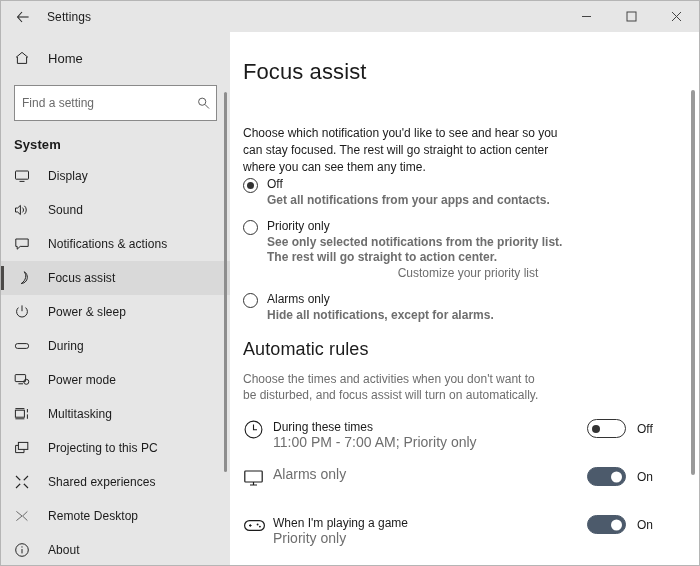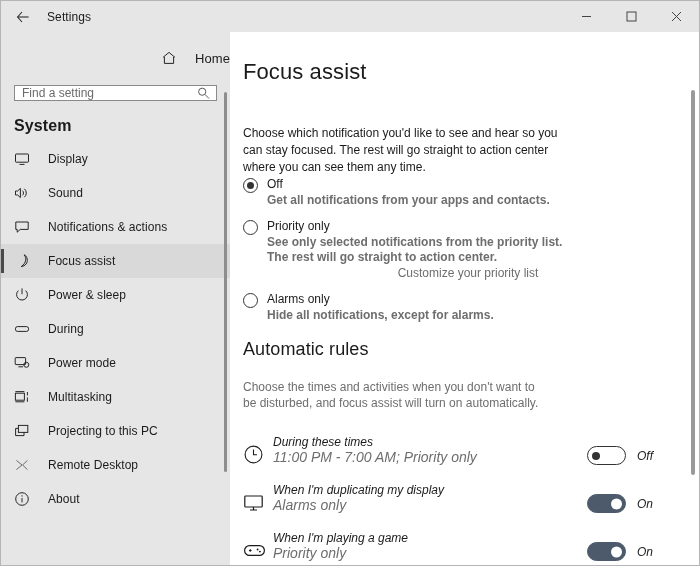--- a/index.html
+++ b/index.html
@@ -113,26 +113,26 @@
   }
   .nav-ico svg { display: block; }
   .nav-label {
     font-size: 12px;
     color: #1b1b1b;
     margin-left: 9px;
     letter-spacing: .05px;
     white-space: nowrap;
   }
   .nav-row.home .nav-label { font-size: 13px; }
-  .nav-row.home { height: 38px; margin-bottom: 2px; justify-content: flex-end; }
+  .nav-row.home { height: 38px; margin-bottom: 2px; }
 
   .search-wrap { padding: 6px 13px 10px 13px; }
   .search-box {
     position: relative;
-    height: 16px;
+    height: 36px;
     background: #ffffff;
     border: 1px solid #8a8a8a;
     display: flex;
     align-items: flex-start;
   }
   .search-box input {
     flex: 1;
     border: 0;
     outline: none;
     background: transparent;
@@ -147,21 +147,21 @@
     position: absolute;
     right: 6px;
     top: 50%;
     transform: translateY(-50%);
     color: #5b5b5b;
     display: flex;
     cursor: pointer;
   }
 
   .group-head {
-    font-size: 16px;
+    font-size: 13px;
     font-weight: bold;
     color: #1b1b1b;
     padding: 6px 0 7px 13px;
     letter-spacing: .1px;
   }
 
   .sb-track {
     position: absolute;
     right: 3px;
     top: 0;
@@ -240,39 +240,38 @@
     color: #6e6e6e;
     line-height: 15px;
     margin-top: 1px;
     cursor: pointer;
     text-align: center;
   }
 
   .section-title {
     font-size: 18px;
     color: #1b1b1b;
-    margin: 16px 0 19px 0;
+    margin: 16px 0 11px 0;
     letter-spacing: .1px;
   }
   .section-desc {
     font-size: 12px;
     color: #6e6e6e;
     line-height: 16px;
     max-width: 300px;
     margin-bottom: 16px;
   }
 
   
   .rule {
     display: flex;
-    align-items: flex-end;
+    align-items: flex-start;
     height: 38px;
     margin-bottom: 10px;
     cursor: pointer;
-    font-style: italic;
   }
   .rule-ico {
     width: 30px;
     min-width: 30px;
     display: flex;
     align-items: center;
     color: #1b1b1b;
   }
   .rule-ico svg { display: block; }
   .rule-text { flex: 1; min-width: 0; }
@@ -492,20 +491,29 @@
         <div class="nav-row">
           <span class="nav-ico">
             <svg width="16" height="16" viewBox="0 0 16 16">
               <rect x="4.4" y="2.4" width="9.4" height="7" fill="none" stroke="#262626" stroke-width="1"></rect>
               <path d="M4.4 5.4 H1.6 V12.6 H10 V9.4" fill="none" stroke="#262626" stroke-width="1"></path>
             </svg>
           </span>
           <span class="nav-label">Projecting to this PC</span>
         </div>
 
+        <div class="nav-row">
+          <span class="nav-ico">
+            <svg width="16" height="16" viewBox="0 0 16 16">
+              <path d="M2 2 L14 14 M14 2 L2 14" stroke="#262626" stroke-width="1.1"></path>
+              <circle cx="8" cy="8" r="1.7" fill="#e6e6e6" stroke="#e6e6e6" stroke-width="1.6"></circle>
+            </svg>
+          </span>
+          <span class="nav-label">Shared experiences</span>
+        </div>
 
         <div class="nav-row">
           <span class="nav-ico">
             <svg width="16" height="16" viewBox="0 0 16 16">
               <path d="M2.4 3.4 L8 8 L2.4 12.6" fill="none" stroke="#6b6b6b" stroke-width="1"></path>
               <path d="M13.4 3.4 L8.6 8 L13.4 12.6" fill="none" stroke="#6b6b6b" stroke-width="1"></path>
             </svg>
           </span>
           <span class="nav-label">Remote Desktop</span>
         </div>
@@ -586,21 +594,20 @@
         </div>
 
         <div class="rule">
           <span class="rule-ico">
             <svg width="21" height="21" viewBox="0 0 21 21">
               <rect x="1.8" y="4" width="17.4" height="11" rx="0.8" fill="none" stroke="#1b1b1b" stroke-width="1.2"></rect>
               <path d="M10.5 15 V18 M7 18 H14" stroke="#1b1b1b" stroke-width="1.2"></path>
             </svg>
           </span>
           <div class="rule-text">
-            <div class="rule-title">When I'm duplicating my display</div>
             <div class="rule-sub">Alarms only</div>
           </div>
           <div class="rule-toggle">
             <div class="switch on">
               <div class="knob"></div>
             </div>
             <span class="switch-label">On</span>
           </div>
         </div>
 

